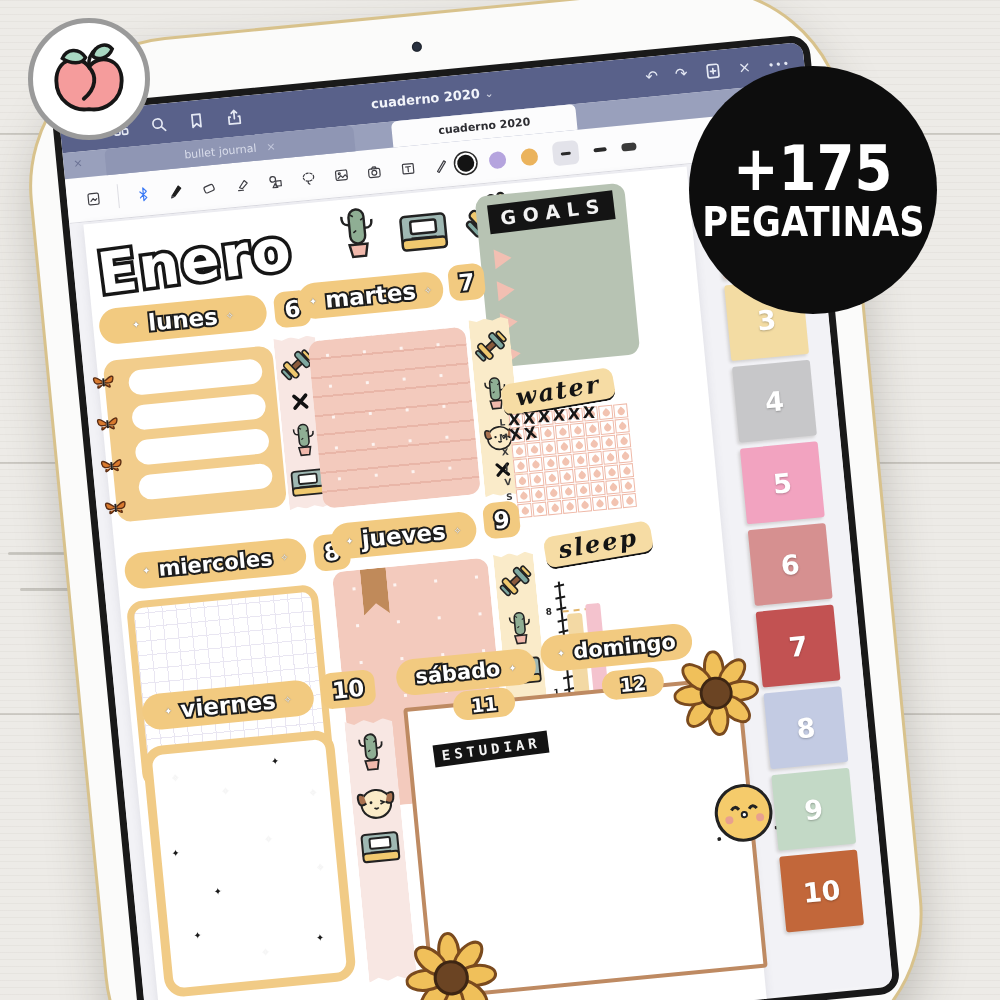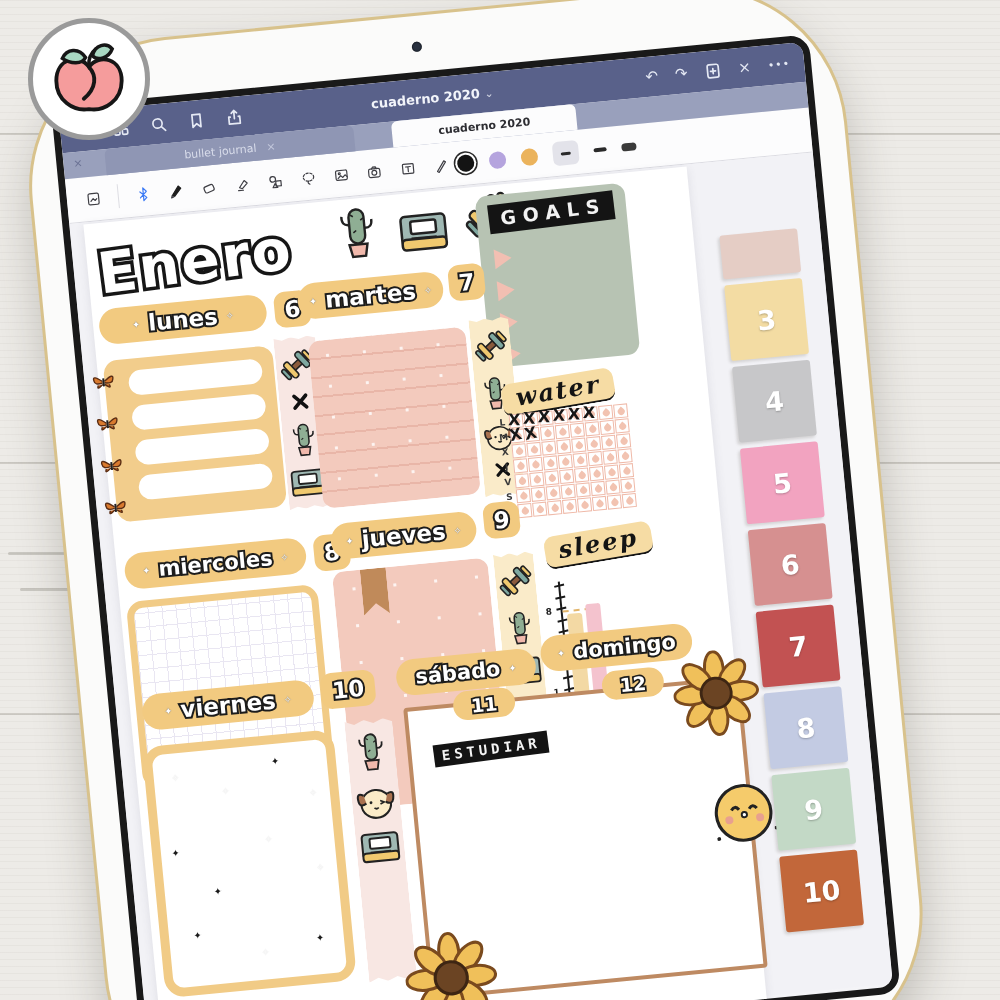--- a/index.html
+++ b/index.html
@@ -875,20 +875,24 @@
             <div class="side-tab" style="background: rgb(194, 103, 58);">
               <span>10</span>
             </div>
           </div>
       </div>
 
     </div>
   </div>
 
 
+  <div class="badge">
+    <span class="l1">+175</span>
+    <span class="l2">PEGATINAS</span>
+  </div>
 
 
   <div class="logo">
     <svg viewBox="0 0 100 100">
       <path d="M50 36 C38 20 12 26 12 52 C12 75 32 88 50 85 C68 88 88 75 88 52 C88 26 62 20 50 36 Z" fill="#F59C9C" stroke="#161616" stroke-width="4.5"></path>
       <path d="M50 36 C59 46 59 60 44 73" fill="none" stroke="#161616" stroke-width="4.5" stroke-linecap="round"></path>
       <path d="M50 35 C49 26 52 20 58 15" fill="none" stroke="#161616" stroke-width="4" stroke-linecap="round"></path>
       <path d="M46 25 C38 13 24 15 19 26 C29 33 42 33 46 25 Z" fill="#A9D8C2" stroke="#161616" stroke-width="4"></path>
       <path d="M54 23 C57 10 70 7 77 15 C73 26 60 29 54 23 Z" fill="#A9D8C2" stroke="#161616" stroke-width="4"></path>
     </svg>

